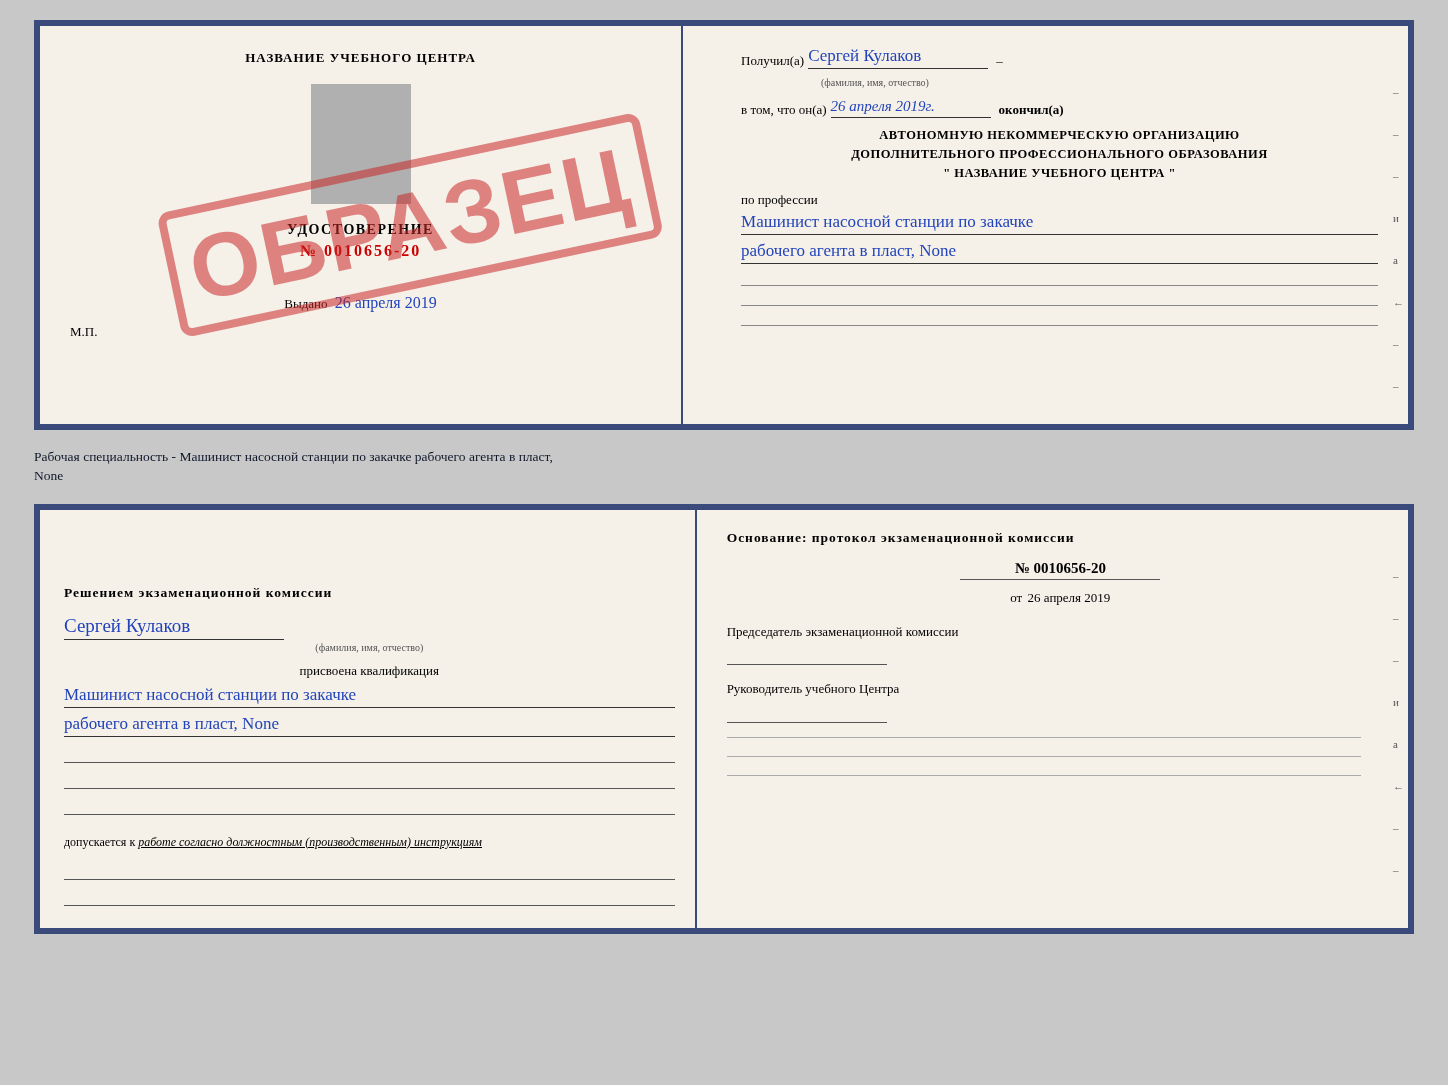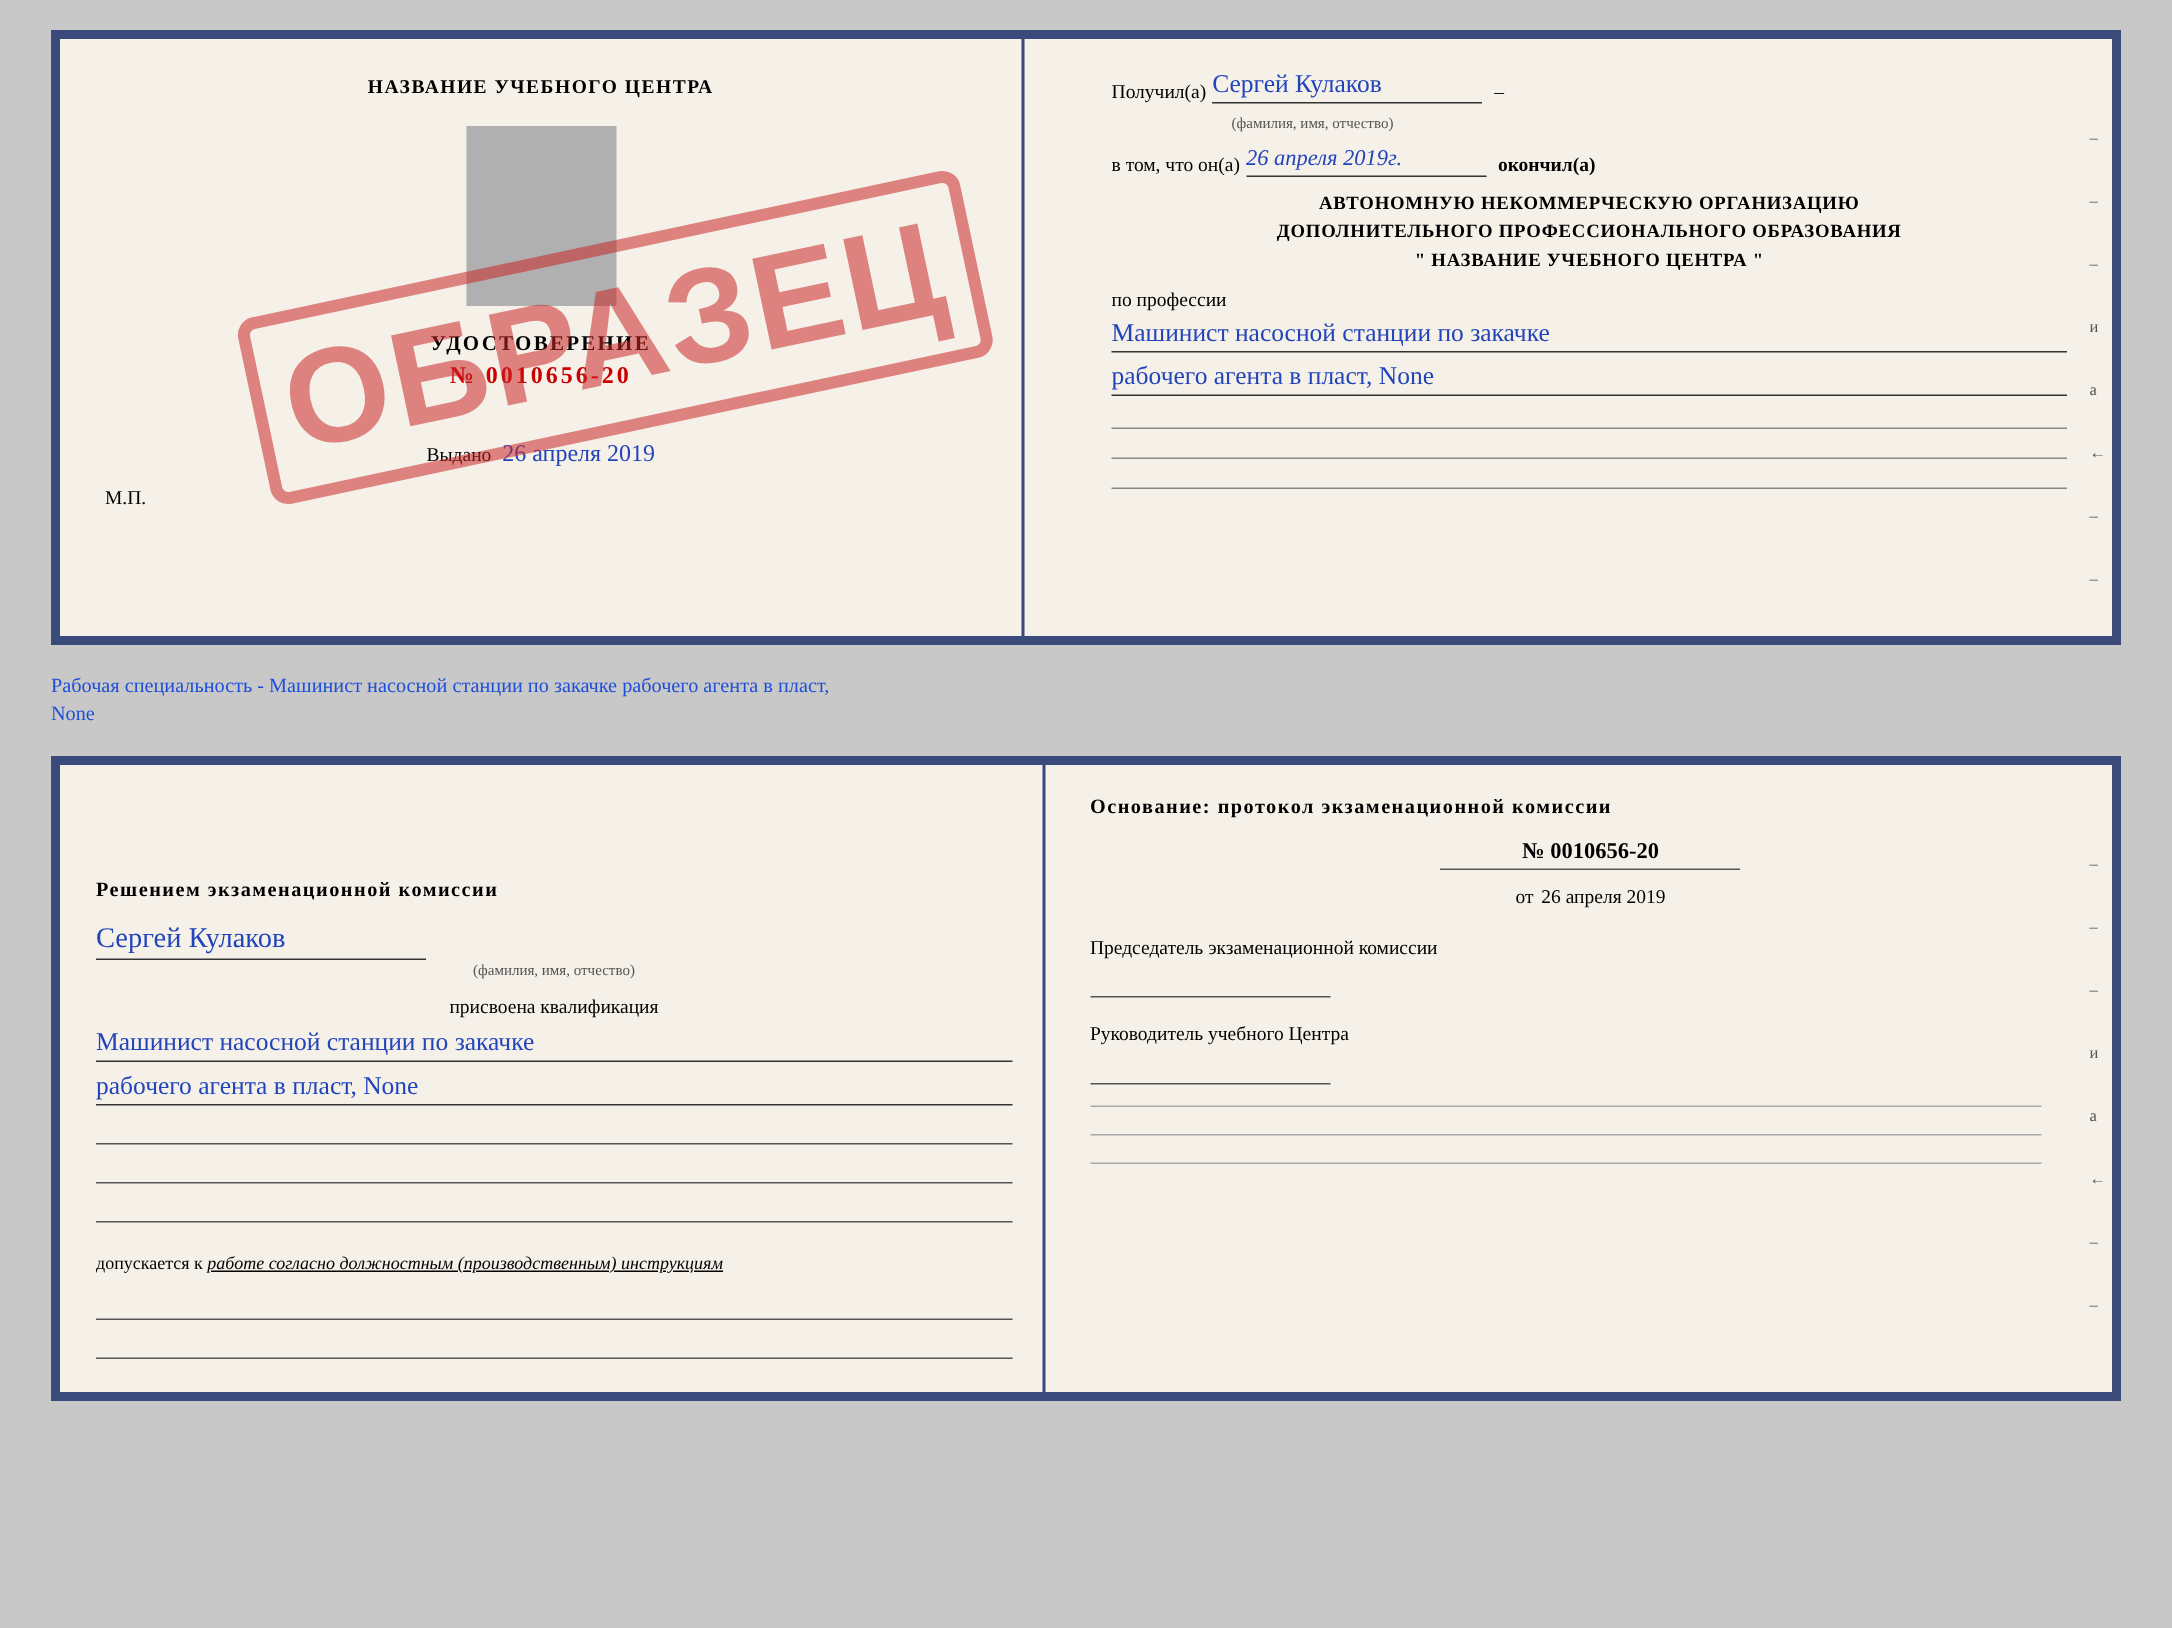--- a/index.html
+++ b/index.html
@@ -173,21 +173,21 @@
       display: flex;
       flex-direction: column;
       gap: 30px;
       font-size: 11px;
       color: #555;
     }
 
     
     .separator-text {
       font-size: 13.5px;
-      color: #1d4ed8;
+      color: #0f172a;
       width: 1380px;
       line-height: 1.4;
     }
 
     
     .doc-bottom {
       min-height: 430px;
     }
 
     .doc-bottom .left-panel {

